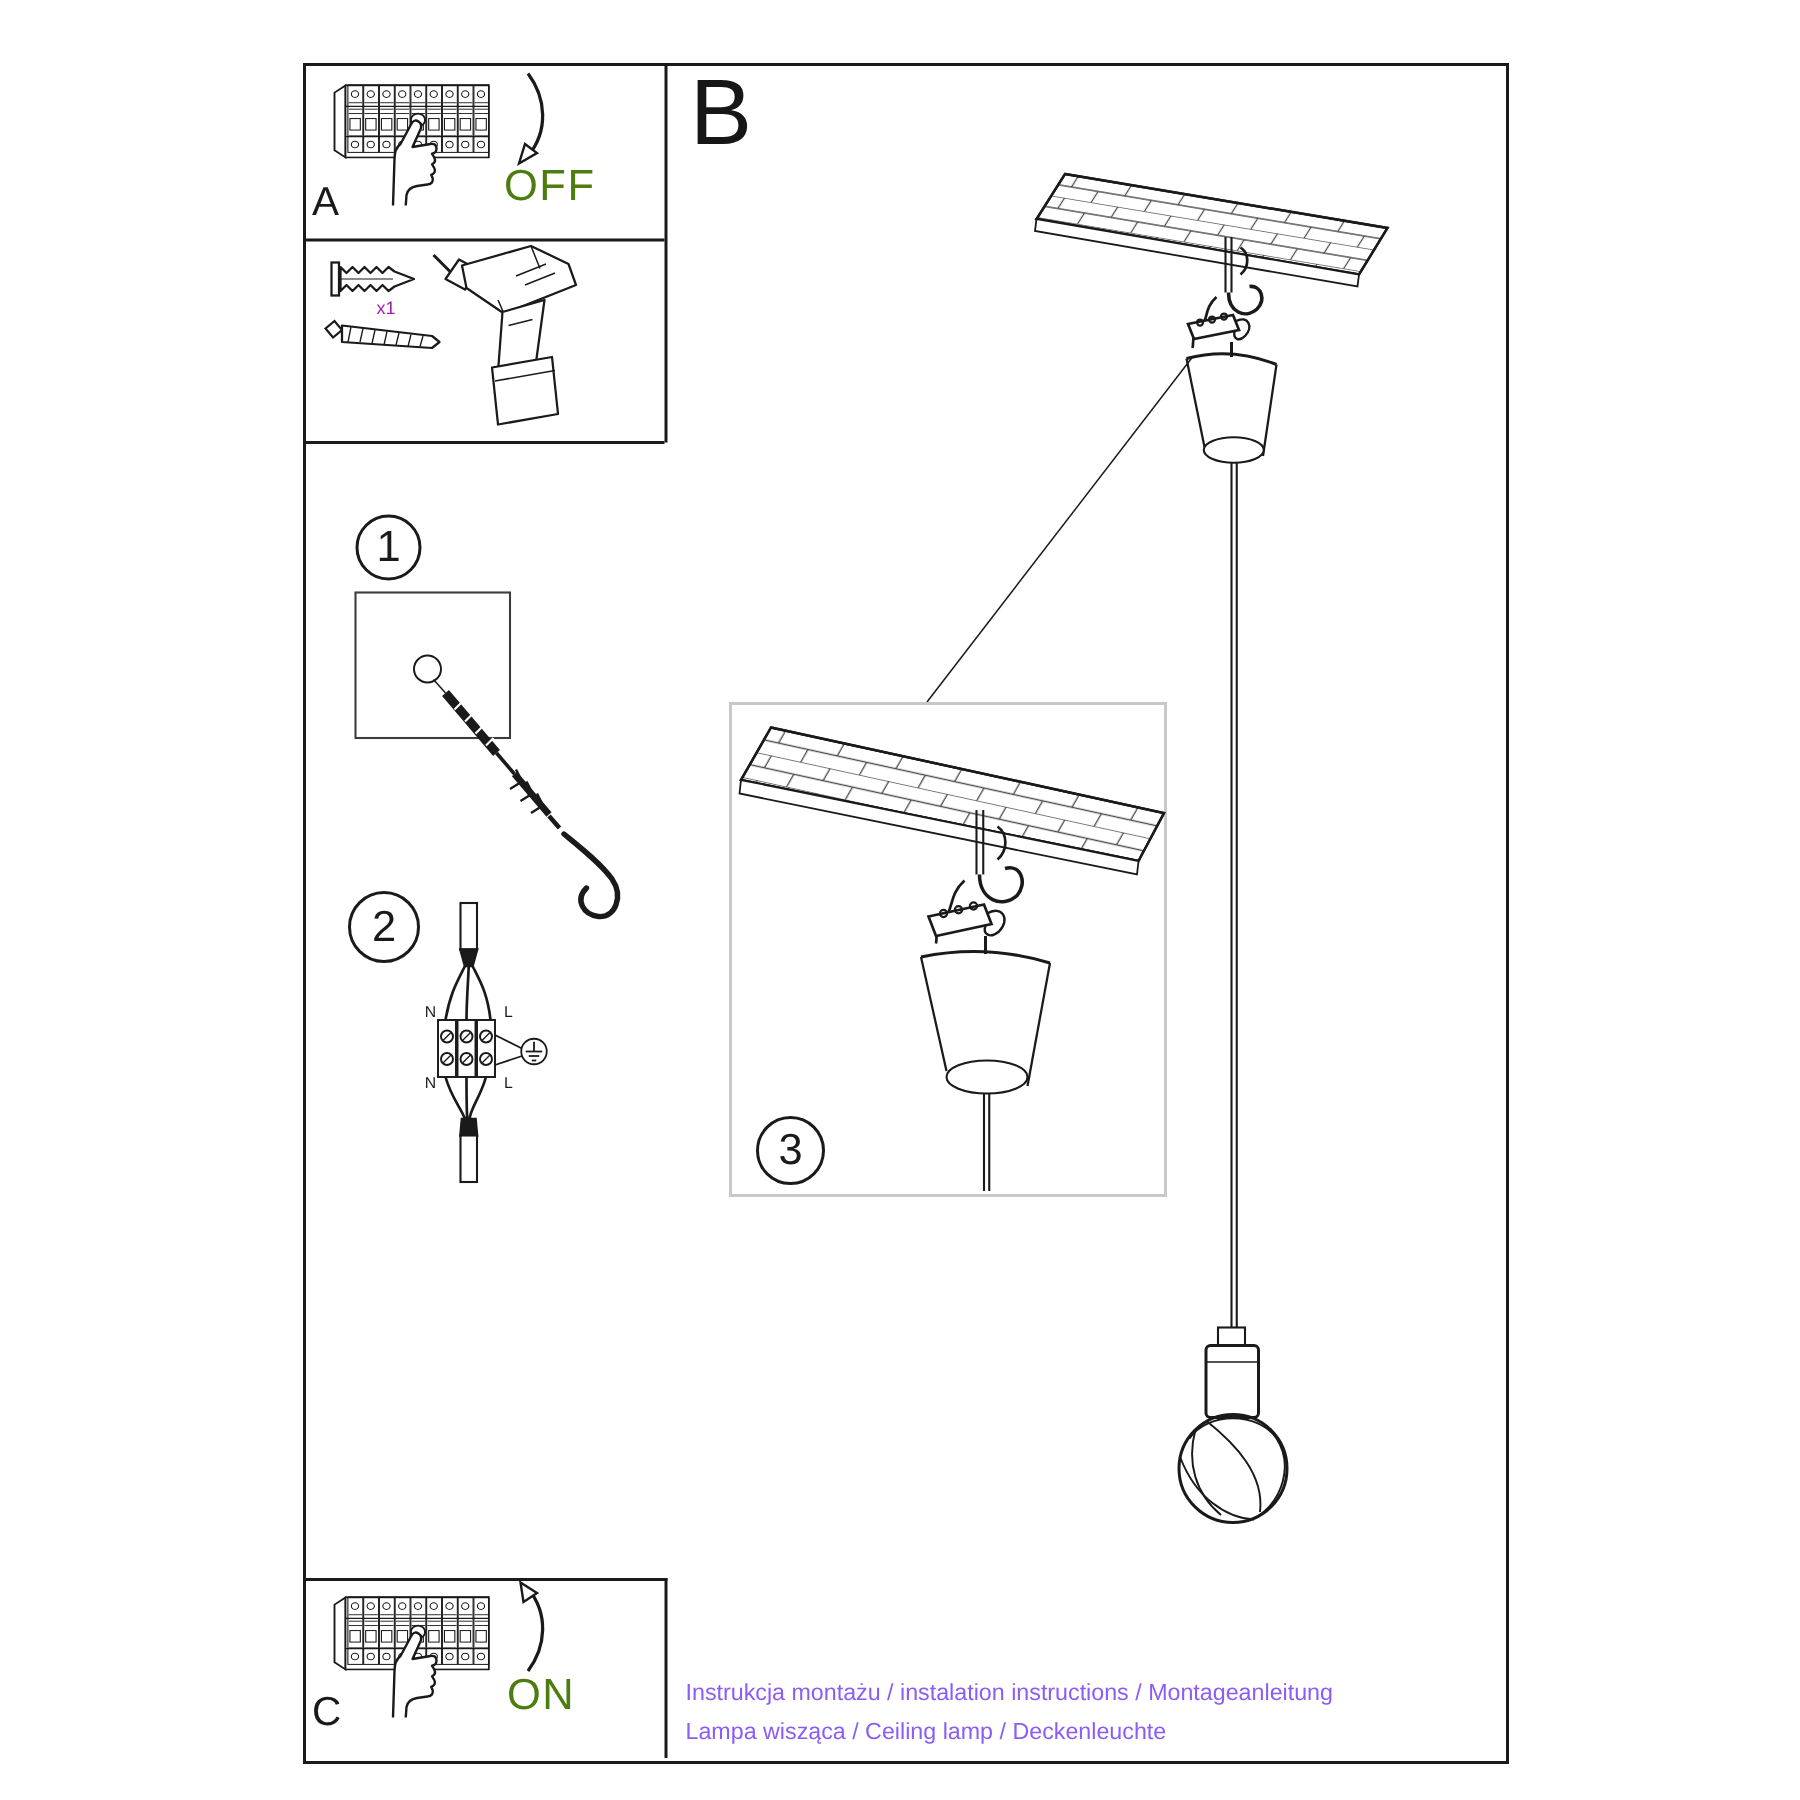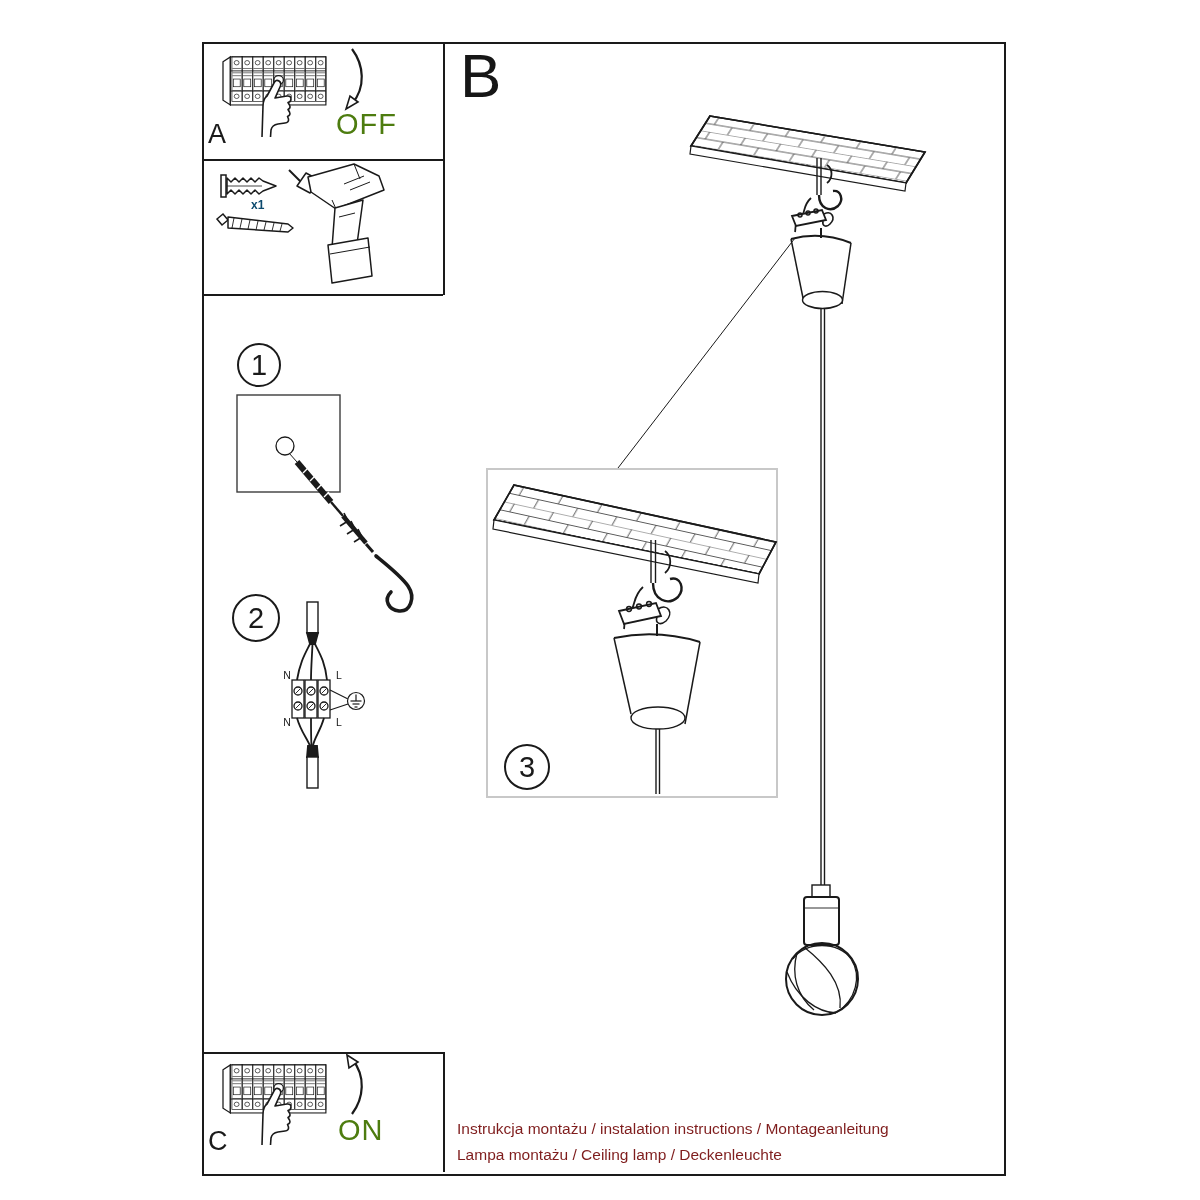--- a/index.html
+++ b/index.html
@@ -4,26 +4,26 @@
 <style>
   html,body{margin:0;padding:0;background:#fff;}
   .page{position:relative;width:1200px;height:1200px;background:#fff;overflow:hidden;
         font-family:"Liberation Sans",sans-serif;color:#1a1a1a;}
   .line-v{position:absolute;border-left:2px solid #1a1a1a;width:0;}
   .line-h{position:absolute;border-top:2px solid #1a1a1a;height:0;}
   .frame{position:absolute;border:2px solid #1a1a1a;background:transparent;}
   .letter{position:absolute;font-size:27px;color:#1a1a1a;}
   .letter-big{position:absolute;font-size:62px;color:#161616;letter-spacing:1px;}
   .action{position:absolute;font-size:29px;color:#4d7c0f;letter-spacing:1px;}
-  .qty{position:absolute;font-size:12px;color:#0c4a6e;font-weight:bold;}
+  .qty{position:absolute;font-size:12px;color:#a21caf;}
   .circled{position:absolute;border:2px solid #1a1a1a;border-radius:50%;
            display:flex;align-items:center;justify-content:center;
            font-size:29px;color:#1a1a1a;background:#fff;}
   .wlabel{position:absolute;font-size:10.5px;color:#1a1a1a;width:14px;text-align:center;}
-  .footer{position:absolute;left:457px;top:1116px;font-size:15.5px;line-height:25.5px;color:#7f1d1d;}
+  .footer{position:absolute;left:457px;top:1116px;font-size:15.5px;line-height:25.5px;color:#8b5cf6;}
   .inset{position:absolute;left:486px;top:468px;width:292px;height:330px;
          border:2px solid #c8c8c8;background:#fff;box-sizing:border-box;}
   svg{position:absolute;overflow:visible;}
   svg *{vector-effect:none;}
 </style>
 </head>
 <body>
 
 <div class="page">
 
@@ -260,16 +260,16 @@
     <g transform="translate(137,4)">
       <path d="M11,56 C23,40 25,18 11,1" stroke-width="2.2"></path>
       <polygon points="6,-3 17,4 8,10" fill="#fff" stroke-width="1.6"></polygon>
     </g>
   </svg>
   <div class="letter" style="left:208px;top:1126px;">C</div>
   <div class="action" style="left:338px;top:1114px;">ON</div>
 
   <div class="footer">
     <div>Instrukcja montażu / instalation instructions / Montageanleitung</div>
-    <div>Lampa montażu / Ceiling lamp / Deckenleuchte</div>
+    <div>Lampa wisząca / Ceiling lamp / Deckenleuchte</div>
   </div>
 
 </div>
 
 </body></html>

